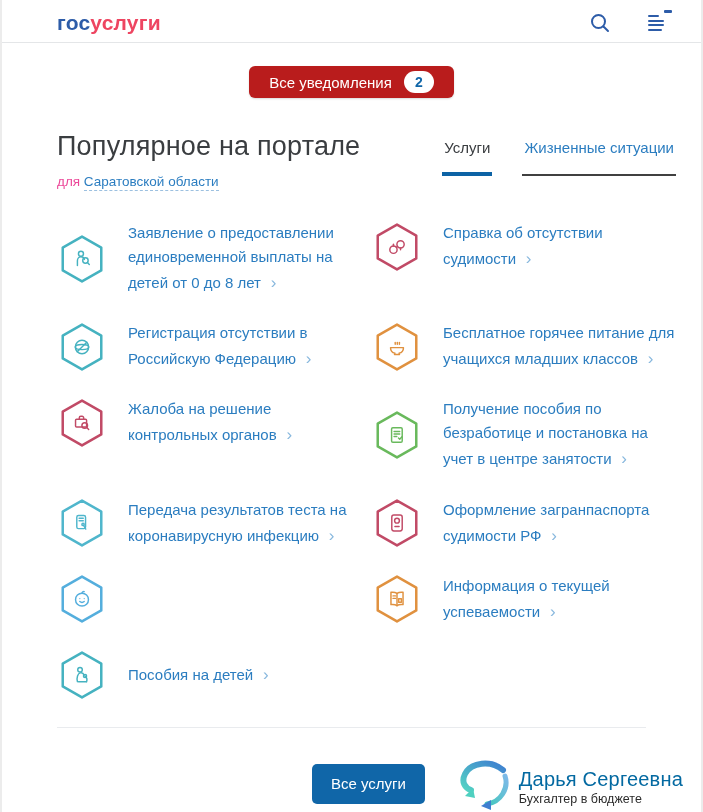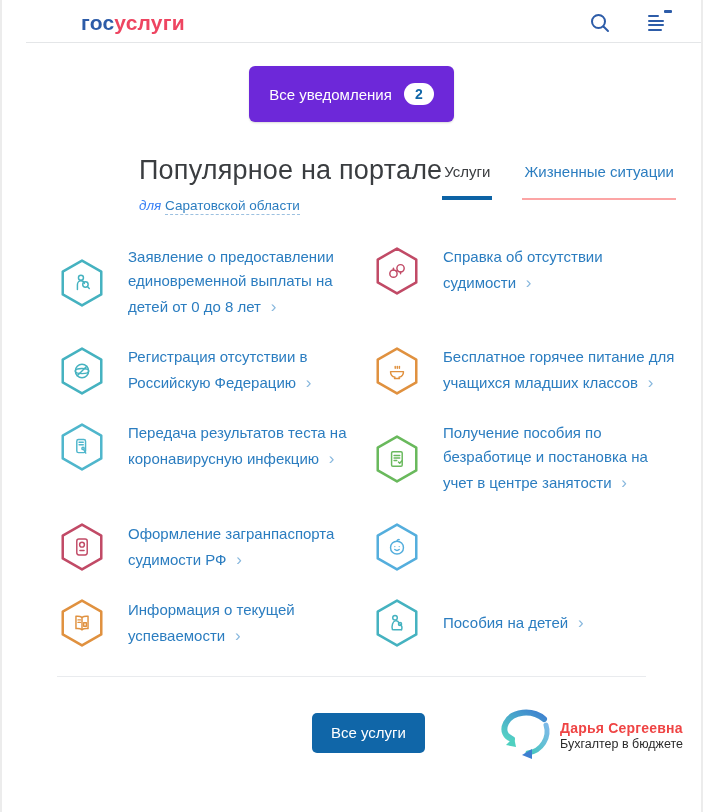--- a/index.html
+++ b/index.html
@@ -12,77 +12,76 @@
     height:812px;
     overflow:hidden;
     position:relative;
   }
   
   .header {
     height:43px; display:flex; align-items:center;
     padding:4px 32px 0 55px;
     border-bottom:1px solid #e4e6e8;
     background:#fff;
-    margin-left:24px;
   }
   .logo { font-size:21px; font-weight:bold; letter-spacing:.2px; cursor:pointer; }
   .logo .p1 { color:#2d5ca8; }
   .logo .p2 { color:#ee4561; }
   .header-spacer { flex:1; }
   .hicon { width:26px; height:26px; position:relative; cursor:pointer; display:flex; align-items:center; justify-content:center; }
   .hicon + .hicon { margin-left:30px; }
   .menu-lines span { display:block; height:2.4px; background:#2d5ca8; border-radius:1px; margin:2.2px 0; }
   .menu-lines .l1 { width:11px; }
   .menu-lines .l2 { width:16px; }
   .menu-lines .l3 { width:16px; }
   .menu-lines .l4 { width:14px; }
   .red-dot { position:absolute; top:-2px; right:-3px; width:8px; height:8px; border-radius:50%; background:#e03a3a; }
   
   .notif-row { display:flex; justify-content:center; margin-top:23px; }
   .notif-btn {
-    background:#6d28d9; color:#fff; border:none; border-radius:6px;
-    height:56px; padding:0 20px; font-size:15px; font-family:inherit;
+    background:#b91c1c; color:#fff; border:none; border-radius:6px;
+    height:32px; padding:0 20px; font-size:15px; font-family:inherit;
     display:flex; align-items:center; gap:12px; cursor:pointer;
     box-shadow:0 1px 2px rgba(0,0,0,.15);
   }
   .notif-badge {
     background:#fff; color:#1066a8; font-weight:bold; font-size:14px;
     min-width:30px; height:22px; border-radius:11px;
     display:flex; align-items:center; justify-content:center;
   }
   
   .popular { padding:33px 25px 0 55px; }
-  .popular-head { display:flex; justify-content:flex-end; align-items:flex-start; }
+  .popular-head { display:flex; justify-content:space-between; align-items:flex-start; }
   .page-title { font-size:27px; font-weight:400; color:#3a3d40; letter-spacing:.2px; }
   .region-line { margin-top:12px; font-size:13.5px; }
-  .region-prefix { color:#3b82f6;font-style:italic; }
+  .region-prefix { color:#ec4899; }
   .region-link { color:#2b7dc0; text-decoration:none; border-bottom:1px dashed #9cc0e0; cursor:pointer; padding-bottom:1px; }
   .tabs { display:flex; gap:30px; margin-top:8px; }
-  .tab { font-size:15px; padding:0 2px 16px 2px; cursor:pointer; position:relative; border-bottom:2px solid #fca5a5; }
+  .tab { font-size:15px; padding:0 2px 16px 2px; cursor:pointer; position:relative; border-bottom:2px solid #404040; }
   .tab.active { color:#3a3d40; border-bottom:4px solid #0d63a5; }
   .tab.inactive { color:#2b7dc0; }
   
   .services {
     display:grid; grid-template-columns:305px 1fr; column-gap:10px; row-gap:25px;
     margin-top:32px; align-items:start;
   }
   .service { display:flex; align-items:center; gap:21px; cursor:pointer; }
   .hex { flex:0 0 50px; width:50px; height:50px; }
   .service-label { font-size:15px; line-height:1.6; color:#2b7dc0; }
   .chevron { color:#88b8de; font-size:17px; margin-left:5px; }
   .divider { border:none; border-top:1px solid #e9ebee; margin:27px 55px 0 55px; }
   
   .footer { position:relative; margin-top:30px; height:110px; }
   .all-services-btn {
     position:absolute; left:310px; top:6px;
     background:#1066a8; color:#fff; border:none; border-radius:5px;
     height:40px; padding:0 19px; font-size:15px; font-family:inherit; cursor:pointer;
   }
   .watermark { position:absolute; right:18px; top:0; display:flex; align-items:center; gap:6px; }
-  .wm-text .wm-name { font-size:14px; font-weight:bold; color:#ef4444; letter-spacing:.2px; }
+  .wm-text .wm-name { font-size:20px; font-weight:normal; color:#0369a1; letter-spacing:.2px; }
   .wm-text .wm-sub { font-size:12.5px; color:#2b2b2b; margin-top:1px; }
 </style>
 </head>
 <body>
 
 <div class="header">
   <div class="logo">
     <span class="p1">гос</span><span class="p2">услуги</span>
   </div>
   <div class="header-spacer"></div>
@@ -172,47 +171,59 @@
           <g transform="translate(12,12)" stroke-width="1.4">
             <path d="M5.8 12.6h12.4c0 2.6-1.8 4.7-4.2 5.3l.4 1.3H9.6l.4-1.3c-2.4-.6-4.2-2.7-4.2-5.3z"></path>
             <path d="M10.3 9.3V7.6"></path>
             <path d="M12.3 9.3V7.6"></path>
             <path d="M14.3 9.3V7.6"></path>
           </g>
         </svg>
     <div class="service-label"><span class="txt">Бесплатное горячее питание для учащихся младших классов</span><span class="chevron"> ›</span></div>
   </div>
 
+  <div class="service">
+    <svg class="hex" viewBox="0 0 48 48" fill="none" stroke-linecap="round" stroke-linejoin="round" stroke="currentColor" style="color: rgb(193, 74, 102);">
+          <polygon points="24,2.5 42.5,13 42.5,35 24,45.5 5.5,35 5.5,13" stroke-width="2.4"></polygon>
+          <g transform="translate(12,12)" stroke-width="1.4">
+            <rect x="5.8" y="8.3" width="10.6" height="7.6" rx="1"></rect>
+            <path d="M9.4 8.3V7a1.5 1.5 0 0 1 1.5-1.5h1.2A1.5 1.5 0 0 1 13.6 7v1.3"></path>
+            <circle cx="14.6" cy="14.4" r="2.7"></circle>
+            <path d="M16.6 16.4l1.8 1.8"></path>
+          </g>
+        </svg>
+    <div class="service-label"><span class="txt">Жалоба на решение контрольных органов</span><span class="chevron"> ›</span></div>
+  </div>
+
+  <div class="service">
+    <svg class="hex" viewBox="0 0 48 48" fill="none" stroke-linecap="round" stroke-linejoin="round" stroke="currentColor" style="color: rgb(105, 185, 92);">
+          <polygon points="24,2.5 42.5,13 42.5,35 24,45.5 5.5,35 5.5,13" stroke-width="2.4"></polygon>
+          <g transform="translate(12,12)" stroke-width="1.4">
+            <rect x="6.8" y="5" width="10.2" height="14" rx="1.2"></rect>
+            <path d="M9.2 8.6h5.4"></path>
+            <path d="M9.2 11h5.4"></path>
+            <path d="M9.2 13.4h2.6"></path>
+            <path d="M13.4 14.8l1.2 1.2 2.2-2.4"></path>
+          </g>
+        </svg>
+    <div class="service-label"><span class="txt">Получение пособия по безработице и постановка на учет в центре занятости</span><span class="chevron"> ›</span></div>
+  </div>
 
   <div class="service">
     <svg class="hex" viewBox="0 0 48 48" fill="none" stroke-linecap="round" stroke-linejoin="round" stroke="currentColor" style="color: rgb(79, 182, 204);">
           <polygon points="24,2.5 42.5,13 42.5,35 24,45.5 5.5,35 5.5,13" stroke-width="2.4"></polygon>
           <g transform="translate(12,12)" stroke-width="1.4">
             <rect x="7" y="4.8" width="8.4" height="12.6" rx="1.6"></rect>
             <path d="M9.2 7.4h4"></path>
             <path d="M9.2 9.8h4"></path>
             <circle cx="13" cy="13.4" r="1.1"></circle>
             <path d="M13.6 14.4l2 3.4"></path>
           </g>
         </svg>
     <div class="service-label"><span class="txt">Передача результатов теста на коронавирусную инфекцию</span><span class="chevron"> ›</span></div>
-  </div>
-
-  <div class="service">
-    <svg class="hex" viewBox="0 0 48 48" fill="none" stroke-linecap="round" stroke-linejoin="round" stroke="currentColor" style="color: rgb(105, 185, 92);">
-          <polygon points="24,2.5 42.5,13 42.5,35 24,45.5 5.5,35 5.5,13" stroke-width="2.4"></polygon>
-          <g transform="translate(12,12)" stroke-width="1.4">
-            <rect x="6.8" y="5" width="10.2" height="14" rx="1.2"></rect>
-            <path d="M9.2 8.6h5.4"></path>
-            <path d="M9.2 11h5.4"></path>
-            <path d="M9.2 13.4h2.6"></path>
-            <path d="M13.4 14.8l1.2 1.2 2.2-2.4"></path>
-          </g>
-        </svg>
-    <div class="service-label"><span class="txt">Получение пособия по безработице и постановка на учет в центре занятости</span><span class="chevron"> ›</span></div>
   </div>
 
   <div class="service">
     <svg class="hex" viewBox="0 0 48 48" fill="none" stroke-linecap="round" stroke-linejoin="round" stroke="currentColor" style="color: rgb(193, 74, 102);">
           <polygon points="24,2.5 42.5,13 42.5,35 24,45.5 5.5,35 5.5,13" stroke-width="2.4"></polygon>
           <g transform="translate(12,12)" stroke-width="1.4">
             <rect x="7" y="4.4" width="10" height="15.2" rx="2"></rect>
             <circle cx="12" cy="9.8" r="2.3"></circle>
             <path d="M10 15.4h4"></path>
           </g>

